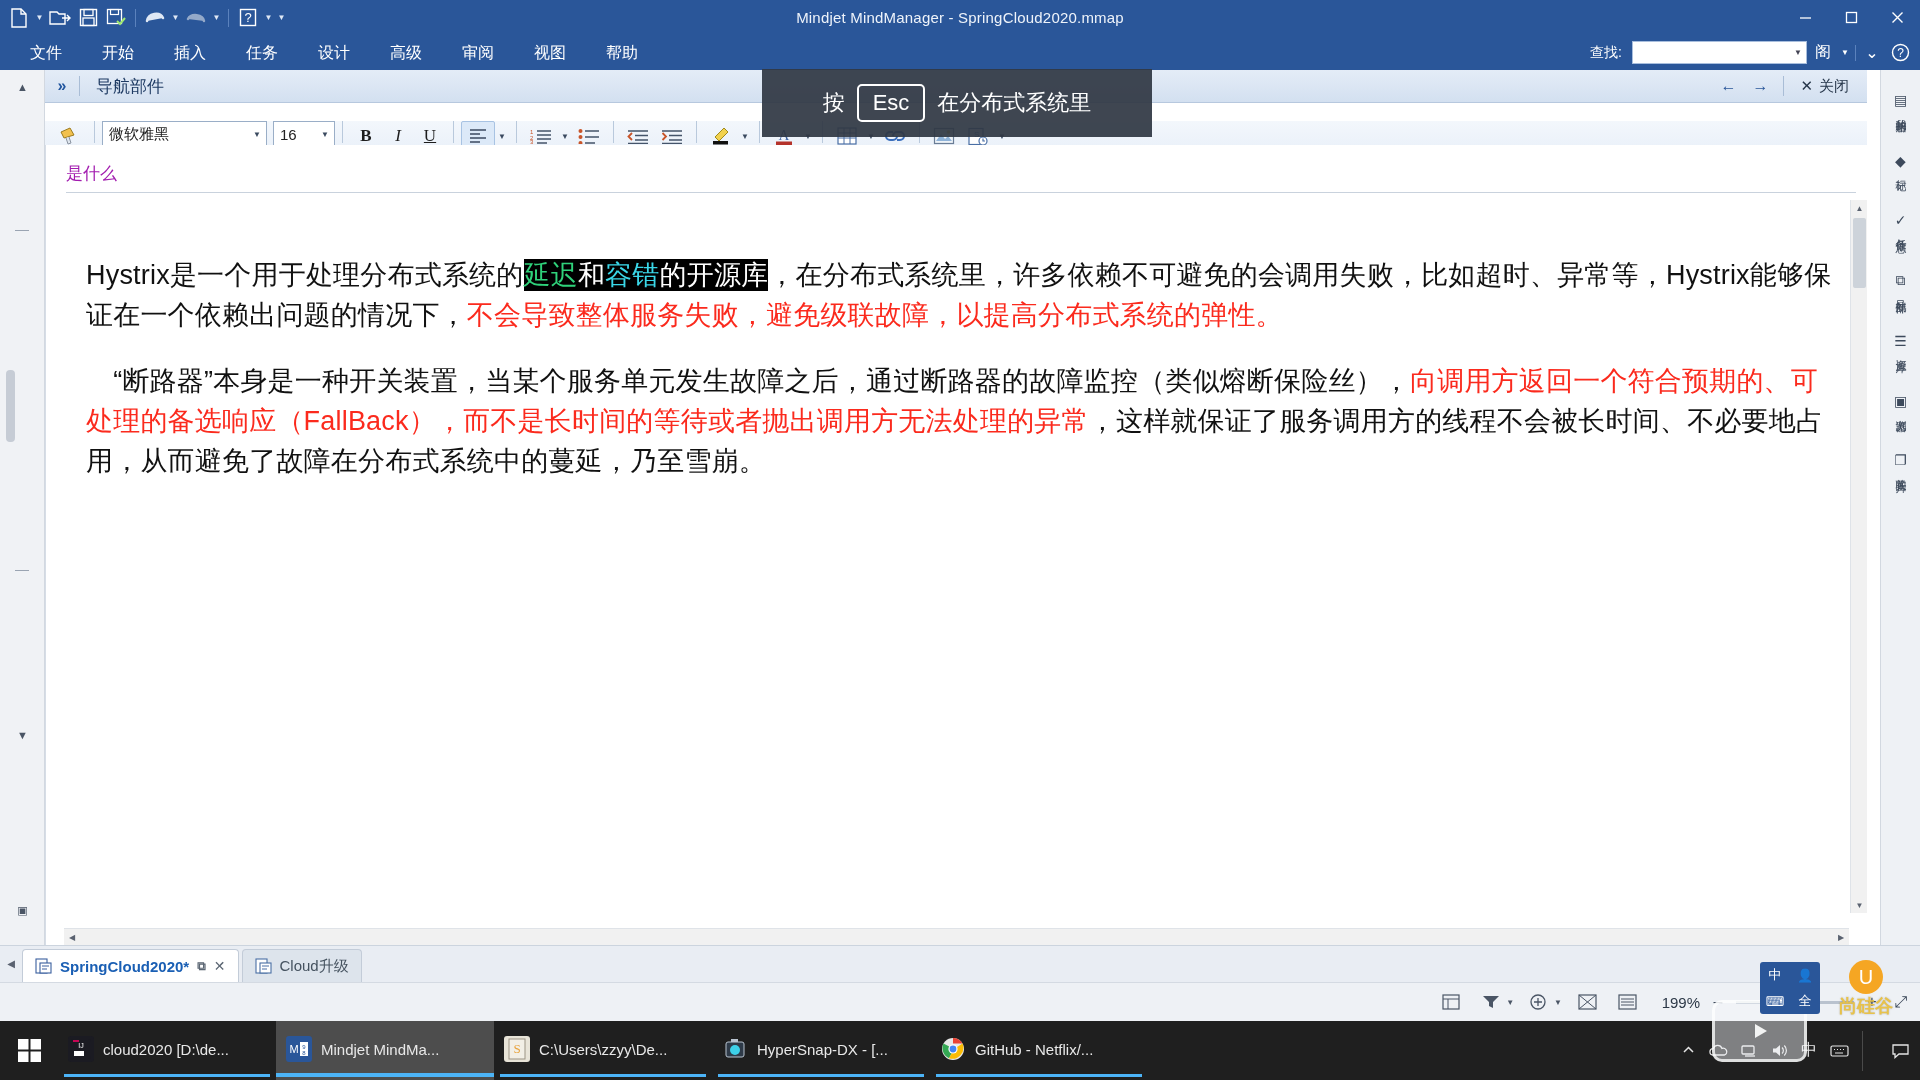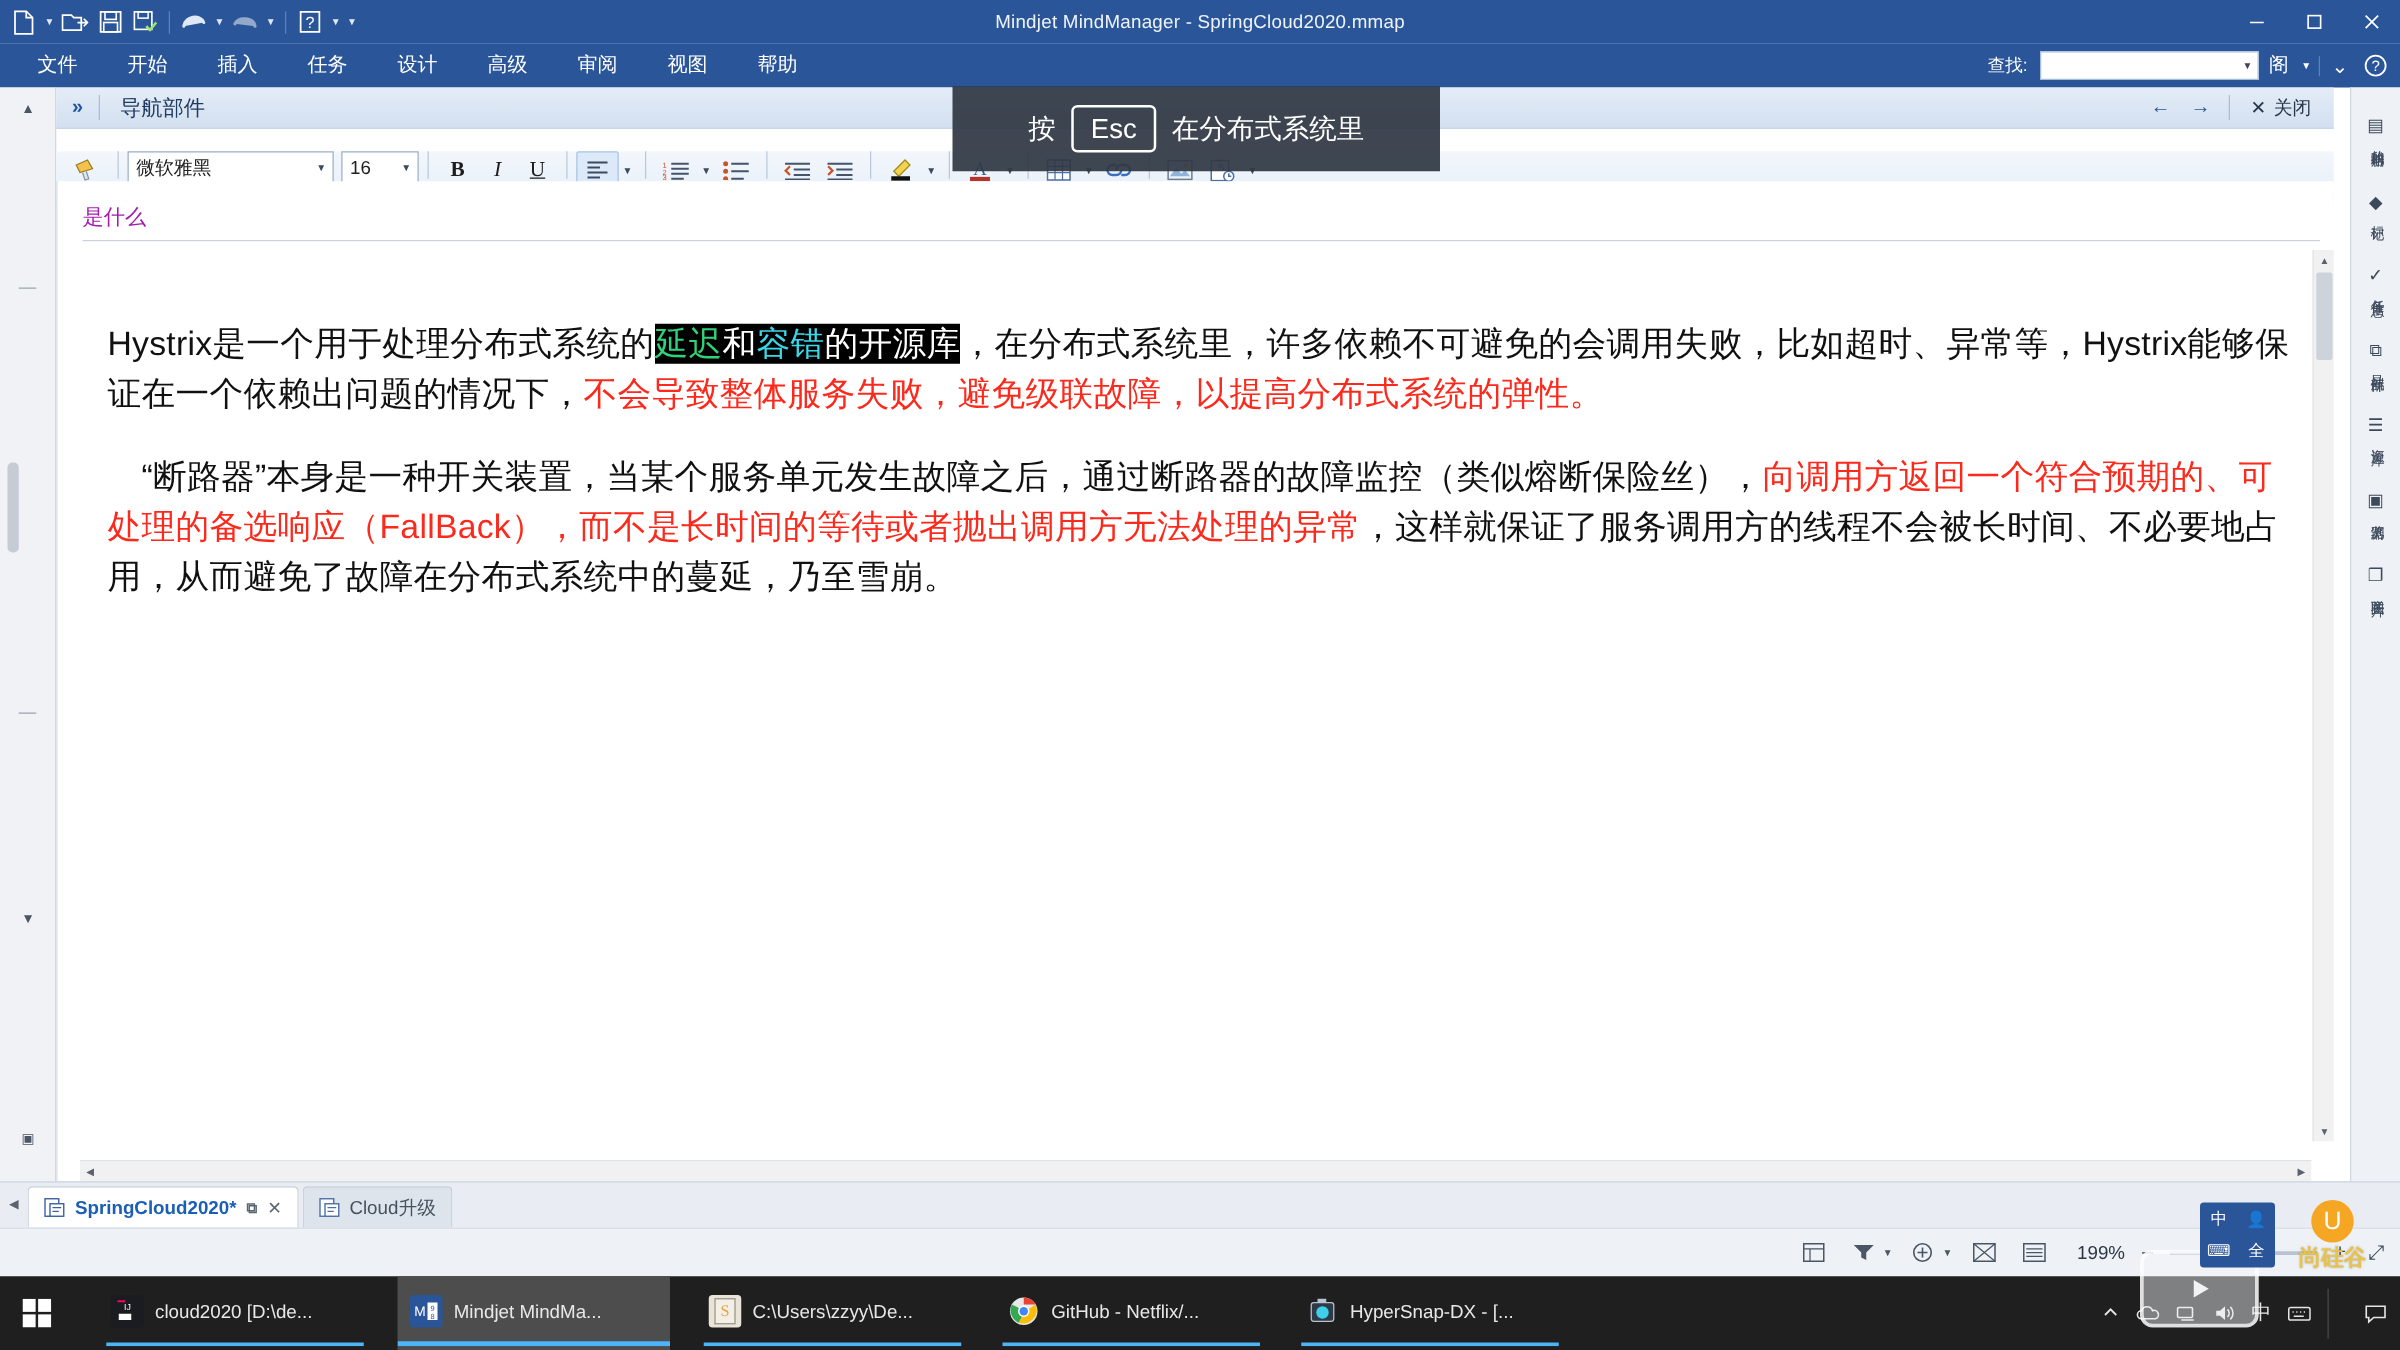--- a/index.html
+++ b/index.html
@@ -205,21 +205,21 @@
   .logo-text { font-size: 18px; color: #e8c24a; font-weight: bold; text-shadow: 0 0 2px rgba(0,0,0,.25); }
   .watermark {
     position: absolute; right: 60px; top: 855px; width: 95px; height: 62px; border-radius: 10px;
     border: 3px solid rgba(255,255,255,.75); background: rgba(245,247,250,.45);
     display: flex; align-items: center; justify-content: center; z-index: 5;
   }
 
   
   .taskbar {
     position: absolute; left: 0; top: 1021px; width: 1920px; height: 59px; background: #1f1f1f;
-    display: flex; align-items: center; gap: 21px;
+    display: flex; align-items: center;
   }
   .start-btn { width: 58px; height: 59px; display: flex; align-items: center; justify-content: center; cursor: pointer; }
   .tb-task {
     height: 59px; min-width: 218px; max-width: 230px; display: flex; align-items: center; gap: 9px;
     padding: 0 10px; color: #e8e8e8; font-size: 15px; cursor: pointer;
     border-bottom: 3px solid transparent; position: relative; overflow: hidden; white-space: nowrap;
   }
   .tb-task.active { background: #4d4d4d; }
   .tb-task .underline { position: absolute; left: 6px; right: 6px; bottom: 0; height: 3px; background: #4cb4f7; }
   .tb-task.active .underline { left: 0; right: 0; height: 4px; }
@@ -674,45 +674,45 @@
             <rect x="2" y="1" width="16" height="20" fill="#f2efe6" stroke="#9b9384" stroke-width="1"></rect>
             <text x="10" y="15" font-size="13" fill="#e8a33d" text-anchor="middle" font-family="Liberation Serif">S</text>
           </svg>
       </span>
       <span>C:\Users\zzyy\De...</span>
       <span class="underline"></span>
     </div>
 
     <div class="tb-task">
       <span class="tb-ico" style="background:transparent">
+        <svg width="24" height="22" viewBox="0 0 24 22">
+            <rect x="3" y="4" width="18" height="15" rx="2" fill="#2e3a48" stroke="#b9c4d0" stroke-width="1"></rect>
+            <circle cx="12" cy="12" r="5" fill="#3dd0e8"></circle>
+            <rect x="8" y="1" width="7" height="3" fill="#b9c4d0"></rect>
+          </svg>
+      </span>
+      <span>HyperSnap-DX - [...</span>
+      <span class="underline"></span>
+    </div>
+
+    <div class="tb-task">
+      <span class="tb-ico" style="background:transparent">
         <svg width="24" height="24" viewBox="0 0 24 24">
             <circle cx="12" cy="12" r="11" fill="#e8e8e8"></circle>
             <path d="M12 1 A11 11 0 0 1 21.5 6.5 L12 6.5 Z" fill="#ea4335"></path>
             <path d="M2.5 6.5 A11 11 0 0 0 8 21.2 L13 12 Z" fill="#34a853"></path>
             <path d="M21.5 6.5 A11 11 0 0 1 8 21.2 L13 12 Z" fill="#fbbc05"></path>
             <circle cx="12" cy="12" r="4.6" fill="#fff"></circle>
             <circle cx="12" cy="12" r="3.4" fill="#4285f4"></circle>
           </svg>
       </span>
       <span>GitHub - Netflix/...</span>
       <span class="underline"></span>
     </div>
 
-    <div class="tb-task">
-      <span class="tb-ico" style="background:transparent">
-        <svg width="24" height="22" viewBox="0 0 24 22">
-            <rect x="3" y="4" width="18" height="15" rx="2" fill="#2e3a48" stroke="#b9c4d0" stroke-width="1"></rect>
-            <circle cx="12" cy="12" r="5" fill="#3dd0e8"></circle>
-            <rect x="8" y="1" width="7" height="3" fill="#b9c4d0"></rect>
-          </svg>
-      </span>
-      <span>HyperSnap-DX - [...</span>
-      <span class="underline"></span>
-    </div>
-
     <div class="tray">
       <span class="tray-item">
         <svg width="13" height="13" viewBox="0 0 13 13">
             <path d="M2 8 L6.5 3.5 L11 8" fill="none" stroke="#e5e5e5" stroke-width="1.5"></path>
           </svg>
       </span>
       <span class="tray-item">
         <svg width="20" height="15" viewBox="0 0 20 15">
             <path d="M5 12 a3.2 3.2 0 0 1 .3 -6.4 A4.6 4.6 0 0 1 14 5.5 a3.3 3.3 0 0 1 2.5 6.5 Z" fill="none" stroke="#e5e5e5" stroke-width="1.3"></path>
           </svg>

